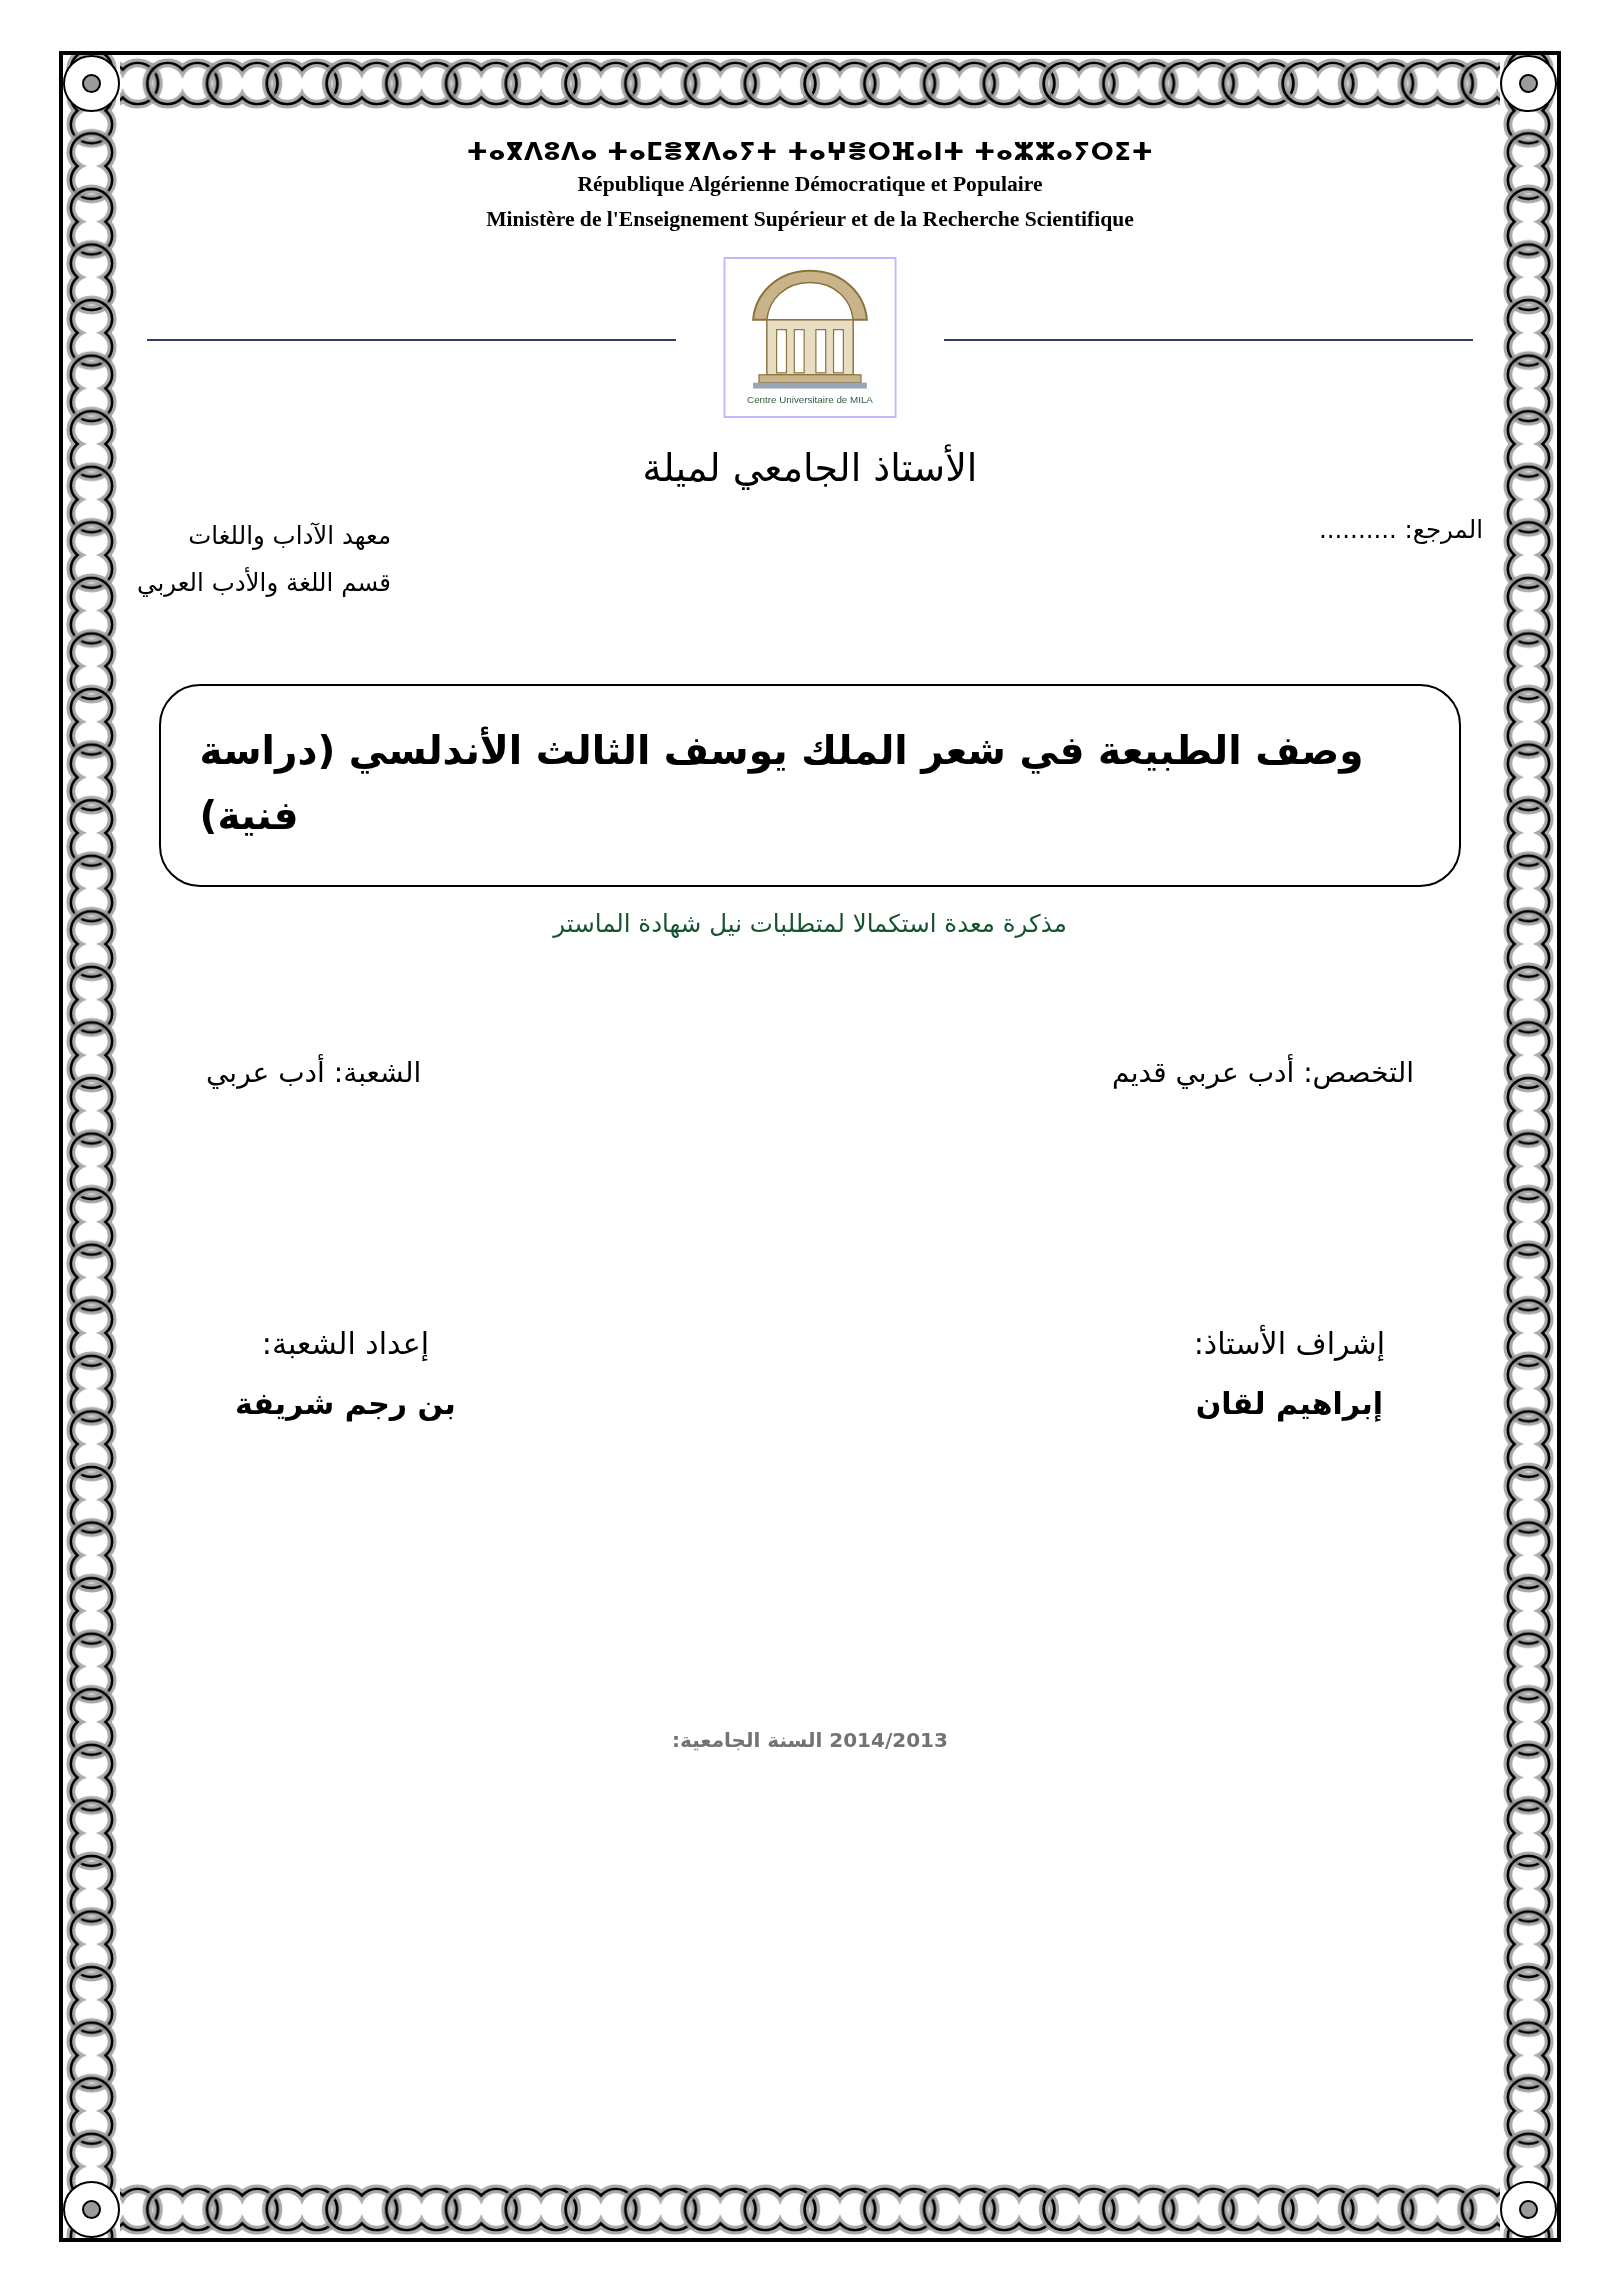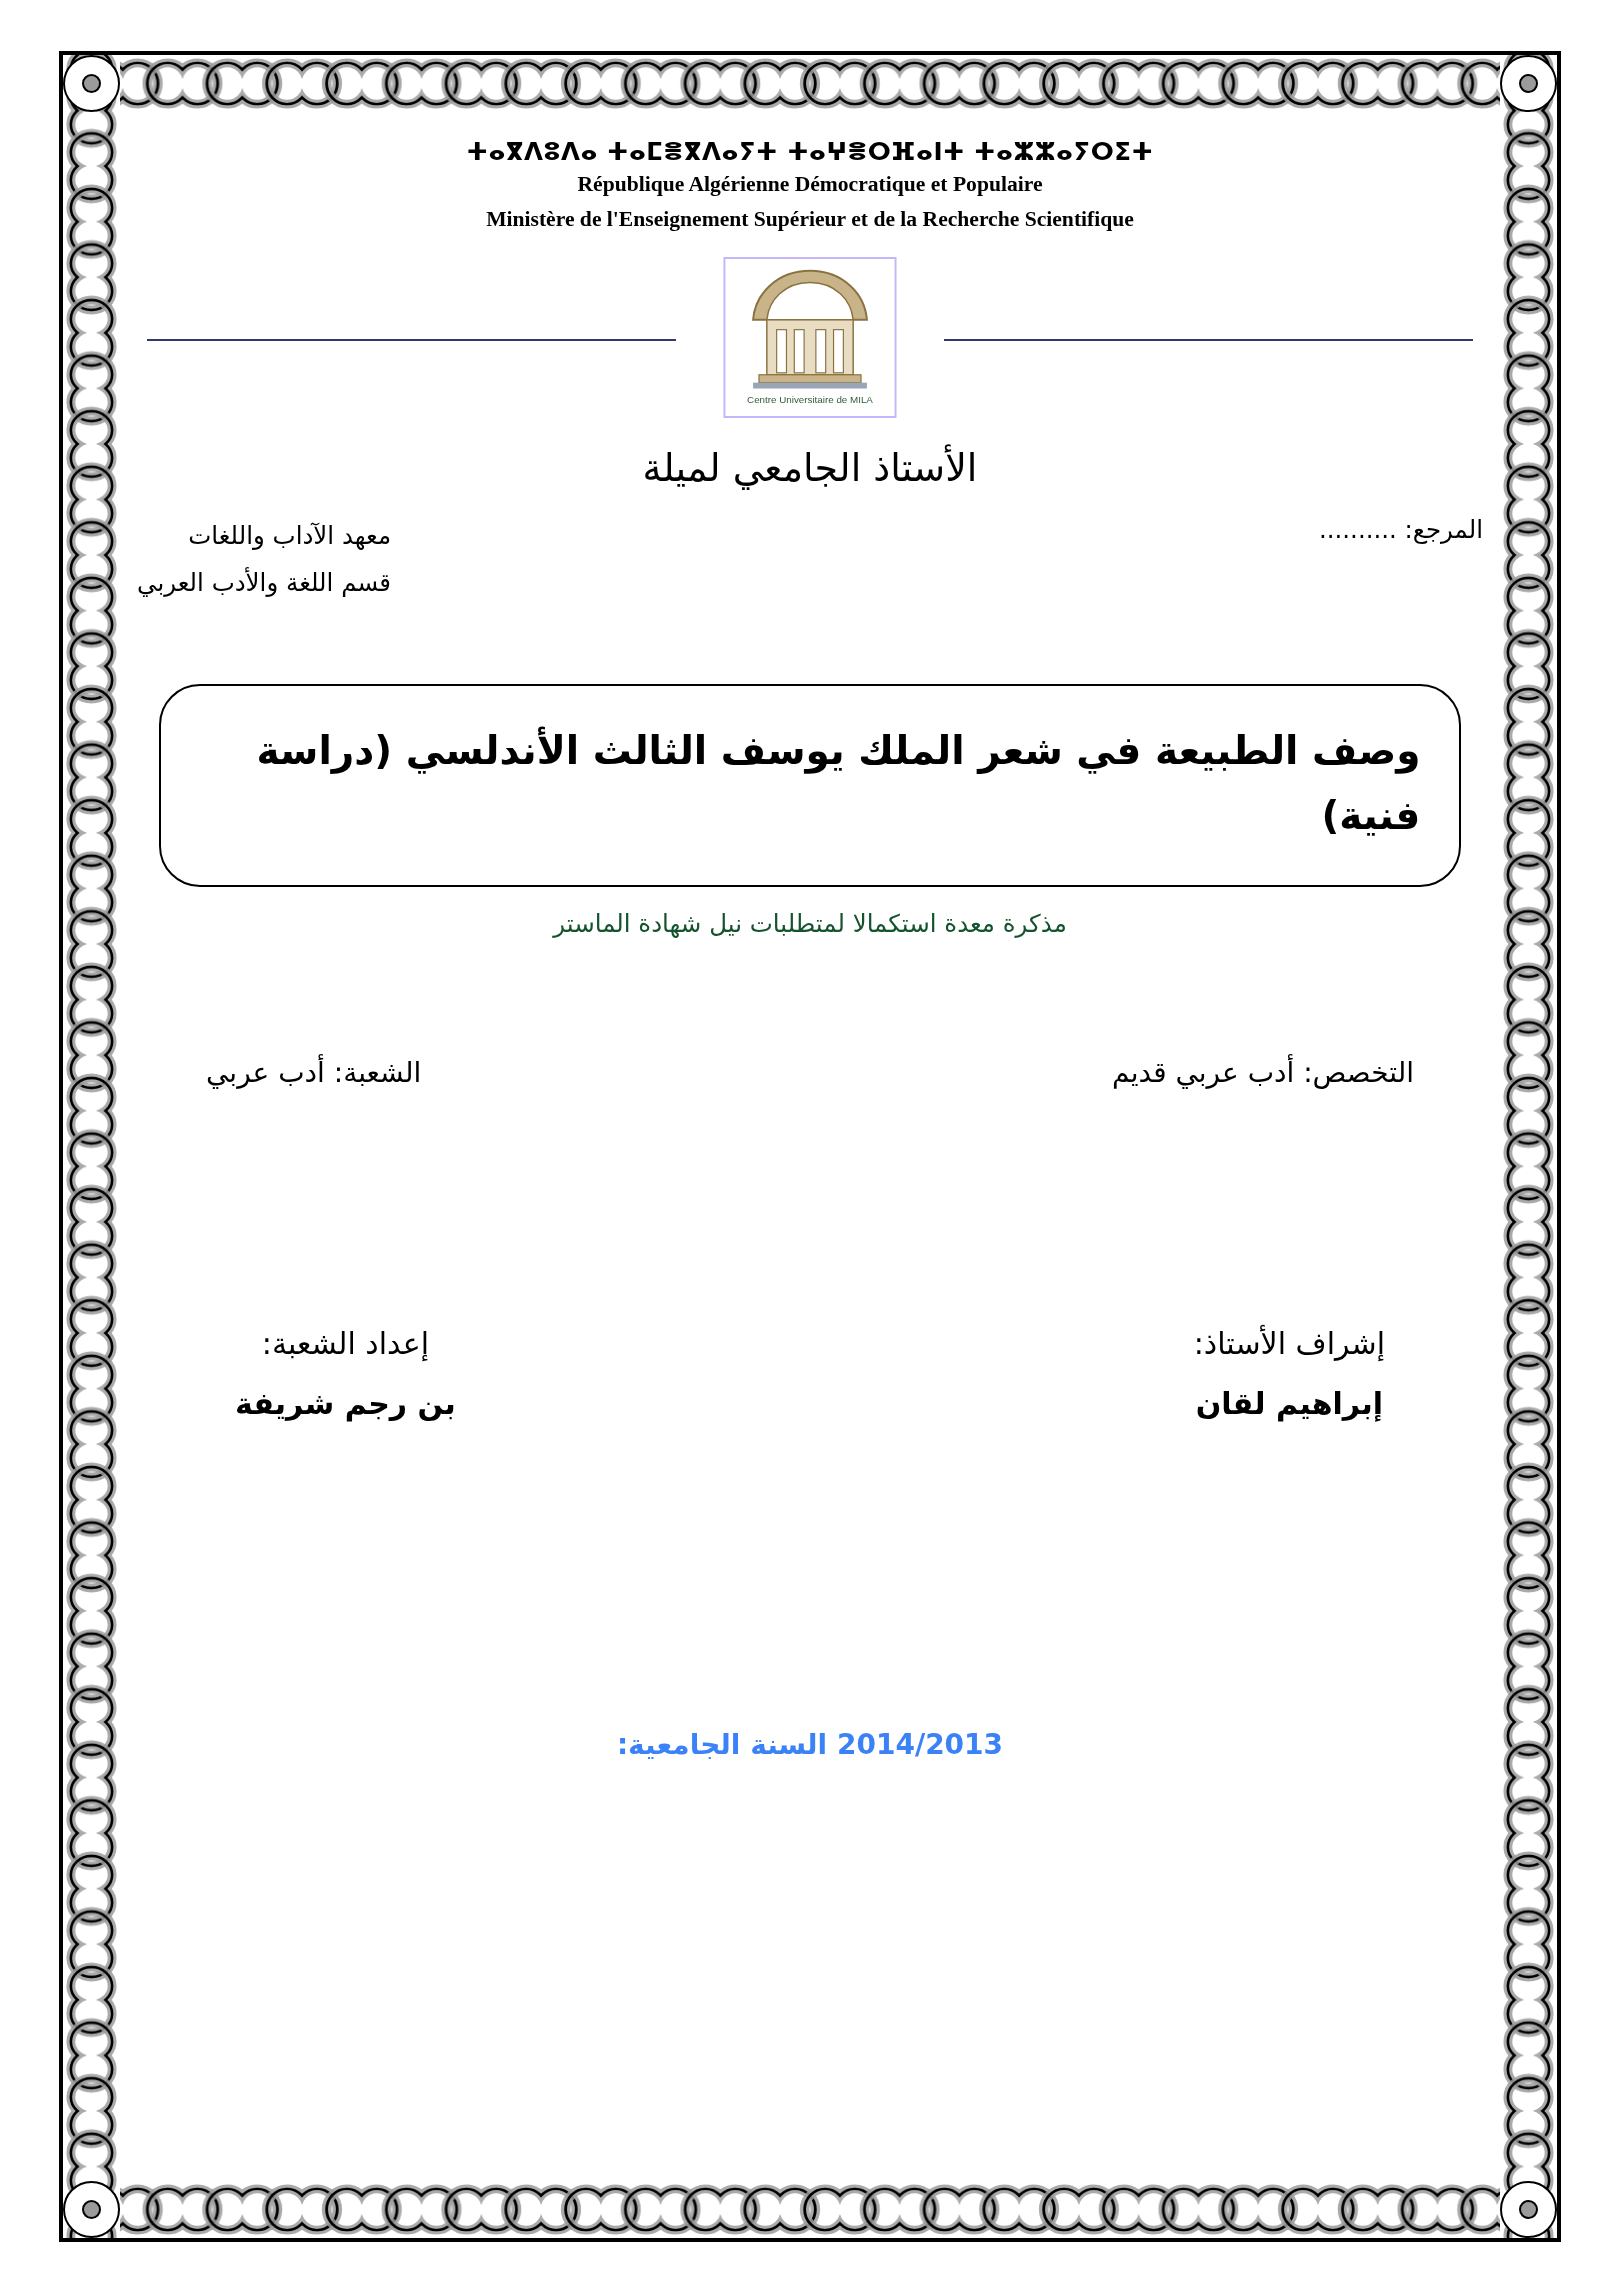--- a/index.html
+++ b/index.html
@@ -159,21 +159,21 @@
     color: #000;
   }
   .inst-right { text-align: right; line-height: 1.9; }
   .inst-left  { text-align: right; padding-top: 2px; }
 
   .title-box {
     margin: 78px 21.6px 0 21.6px;
     border: 2px solid #000;
     border-radius: 41px;
     padding: 33px 39px 37px 39px;
-    text-align: right;
+    text-align: left;
     font-family: "DejaVu Sans", sans-serif;
     font-weight: bold;
     font-size: 39px;
     line-height: 1.65;
     color: #000;
   }
 
   .subtitle {
     margin-top: 21.6px;
     text-align: center;
@@ -203,23 +203,23 @@
   }
   .people-col { text-align: center; line-height: 2.0; }
   .people-col .lbl { display: block; }
   .people-col .val { display: block; font-weight: bold; }
   .people-col.supervisor .val { font-weight: bold; }
 
   .year-row {
     margin-top: 294px;
     text-align: center;
     font-family: "DejaVu Sans", sans-serif;
-    font-size: 28px;
-    font-weight: bold;
-    color: #3b82f6;
+    font-size: 20px;
+    font-weight: bold;
+    color: #737373;
   }
   .year-row .year-num { font-family: "DejaVu Sans", sans-serif; }
 </style>
 </head>
 <body>
 
 <div class="page">
 
   <div class="border-outer"></div>
   <div class="border-inner"></div>

